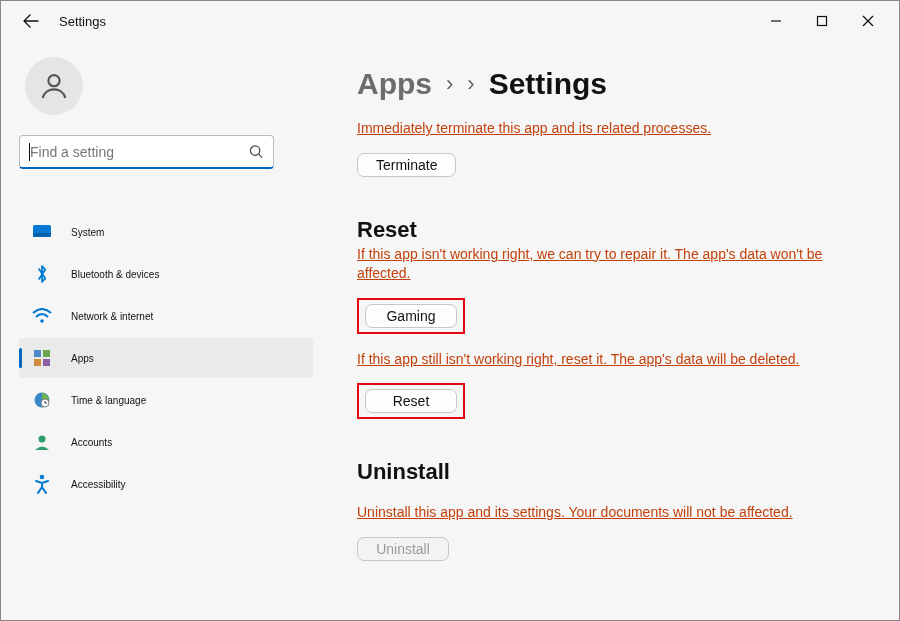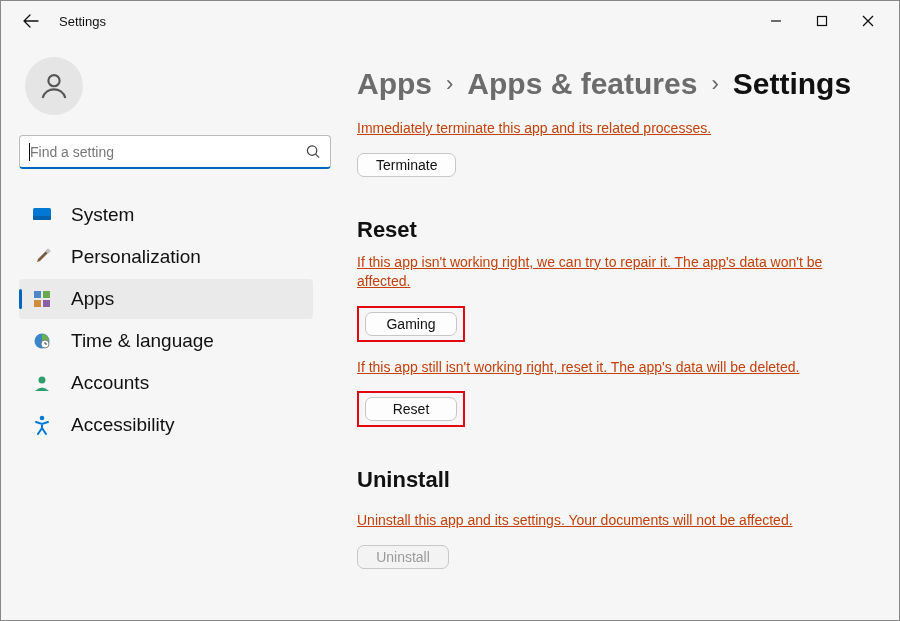--- a/index.html
+++ b/index.html
@@ -8,32 +8,32 @@
   .titlebar { display: flex; align-items: center; height: 40px; padding: 0 8px 0 16px; }
   .back-btn { width: 28px; height: 28px; display: flex; align-items: center; justify-content: center; cursor: pointer; }
   .win-title { font-size: 13px; margin-left: 14px; color: #111; }
   .win-controls { margin-left: auto; display: flex; gap: 0; }
   .win-btn { width: 46px; height: 32px; display: flex; align-items: center; justify-content: center; cursor: pointer; }
 
   .app-body { display: flex; height: calc(100% - 40px); }
 
   .sidebar { width: 320px; flex-shrink: 0; padding: 10px 8px 0 18px; }
   .avatar { width: 58px; height: 58px; border-radius: 50%; background: #e5e5e5; display: flex; align-items: center; justify-content: center; margin: 6px 0 20px 6px; }
-  .search-wrap { position: relative; width: 312px; margin-bottom: 26px; }
+  .search-wrap { position: relative; width: 255px; margin-bottom: 43px; }
   .search-input { width: 100%; height: 34px; border: 1px solid #bbb; border-bottom: 2px solid #0067c0; border-radius: 4px; background: #fff; padding: 0 36px 0 10px; font-size: 14px; outline: none; }
   .search-input::placeholder { color: #777; }
   .search-icon { position: absolute; right: 10px; top: 50%; transform: translateY(-50%); }
   .cursor-caret { position:absolute; left:10px; top:8px; width:1px; height:18px; background:#111; }
 
   .nav { display: flex; flex-direction: column; gap: 2px; }
   .nav-item { display: flex; align-items: center; height: 40px; border-radius: 4px; padding: 0 10px 0 12px; cursor: pointer; position: relative; }
   .nav-item.active { background: #eaeaea; }
   .nav-item.active::before { content:""; position:absolute; left:0; top:10px; bottom:10px; width:3px; background:#0067c0; border-radius:2px; }
   .nav-icon { width: 22px; height: 22px; margin-right: 18px; display:flex; align-items:center; justify-content:center; }
-  .nav-label { font-size: 19px; color: #111; }
+  .nav-label { font-size: 10px; color: #111; }
 
   .main { flex: 1; padding: 26px 28px 0 36px; overflow: hidden; }
   .breadcrumb { display: flex; align-items: center; gap: 14px; flex-wrap: wrap; }
   .bc-item { font-size: 30px; font-weight: 600; color: #6c6c6c; cursor: pointer; }
   .bc-item.current { color: #111; }
   .bc-sep { font-size: 22px; color: #666; }
 
   .desc { font-size: 14px; color: #c2410c; margin-top: 18px; line-height: 1.4; text-decoration: underline; }
 
   .btn { display: inline-flex; align-items: center; justify-content: center; min-width: 92px; height: 24px; padding: 0 18px; border: 1px solid #c7c7c7; background: #fdfdfd; border-radius: 7px; font-size: 14px; color: #111; cursor: pointer; margin-top: 14px; }
@@ -98,26 +98,35 @@
         <span class="nav-icon">
             <svg width="20" height="16">
               <rect x="1" y="1" width="18" height="12" rx="1.5" fill="#0078d4"></rect>
               <rect x="1" y="9" width="18" height="4" fill="#003e73" opacity="0.4"></rect>
             </svg>
           </span>
         <span class="nav-label">System</span>
       </div>
       <div class="nav-item">
         <span class="nav-icon">
-            <svg width="18" height="18" viewBox="0 0 18 18">
-              <path d="M14 2 L16 4 L7 13 L4 14 L5 11 Z" fill="#7a5c3e"></path>
-              <rect x="13" y="1" width="4" height="4" transform="rotate(45 15 3)" fill="#c0c0c0"></rect>
+            <svg width="16" height="20" viewBox="0 0 12 18">
+              <path d="M3 4 L9 13 L6 16 V2 L9 5 L3 14" stroke="#0078d4" stroke-width="1.6" fill="none" stroke-linejoin="round"></path>
             </svg>
           </span>
-        <span class="nav-label">Personalization</span>
+        <span class="nav-label">Bluetooth &amp; devices</span>
+      </div>
+      <div class="nav-item">
+        <span class="nav-icon">
+            <svg width="20" height="16" viewBox="0 0 20 16">
+              <path d="M1 5 Q10 -3 19 5" stroke="#0078d4" stroke-width="2" fill="none"></path>
+              <path d="M4 9 Q10 3 16 9" stroke="#0078d4" stroke-width="2" fill="none"></path>
+              <circle cx="10" cy="13" r="1.8" fill="#0078d4"></circle>
+            </svg>
+          </span>
+        <span class="nav-label">Network &amp; internet</span>
       </div>
       <div class="nav-item active">
         <span class="nav-icon">
             <svg width="18" height="18" viewBox="0 0 18 18">
               <rect x="1" y="1" width="7" height="7" fill="#4a88c7"></rect>
               <rect x="10" y="1" width="7" height="7" fill="#6aa84f"></rect>
               <rect x="1" y="10" width="7" height="7" fill="#d08b3d"></rect>
               <rect x="10" y="10" width="7" height="7" fill="#8b5fa5"></rect>
             </svg>
           </span>
@@ -152,30 +161,29 @@
           </span>
         <span class="nav-label">Accessibility</span>
       </div>
     </div>
   </div>
 
   <div class="main">
     <div class="breadcrumb">
       <span class="bc-item">Apps</span>
       <span class="bc-sep">›</span>
-      <span class="bc-item">Apps &amp; features</span>
       <span class="bc-sep">›</span>
       <span class="bc-item current">Settings</span>
     </div>
 
     <p class="desc">Immediately terminate this app and its related processes.</p>
     <button class="btn">Terminate</button>
 
     <h2 class="section-title">Reset</h2>
-    <p class="desc" style="margin-top:10px">If this app isn't working right, we can try to repair it. The app's data won't be affected.</p>
+    <p class="desc" style="margin-top:2px">If this app isn't working right, we can try to repair it. The app's data won't be affected.</p>
     <span class="highlight-box">
       <button class="btn">Gaming</button>
     </span>
 
     <p class="desc" style="margin-top:16px">If this app still isn't working right, reset it. The app's data will be deleted.</p>
     <span class="highlight-box">
       <button class="btn">Reset</button>
     </span>
 
     <h2 class="section-title">Uninstall</h2>

